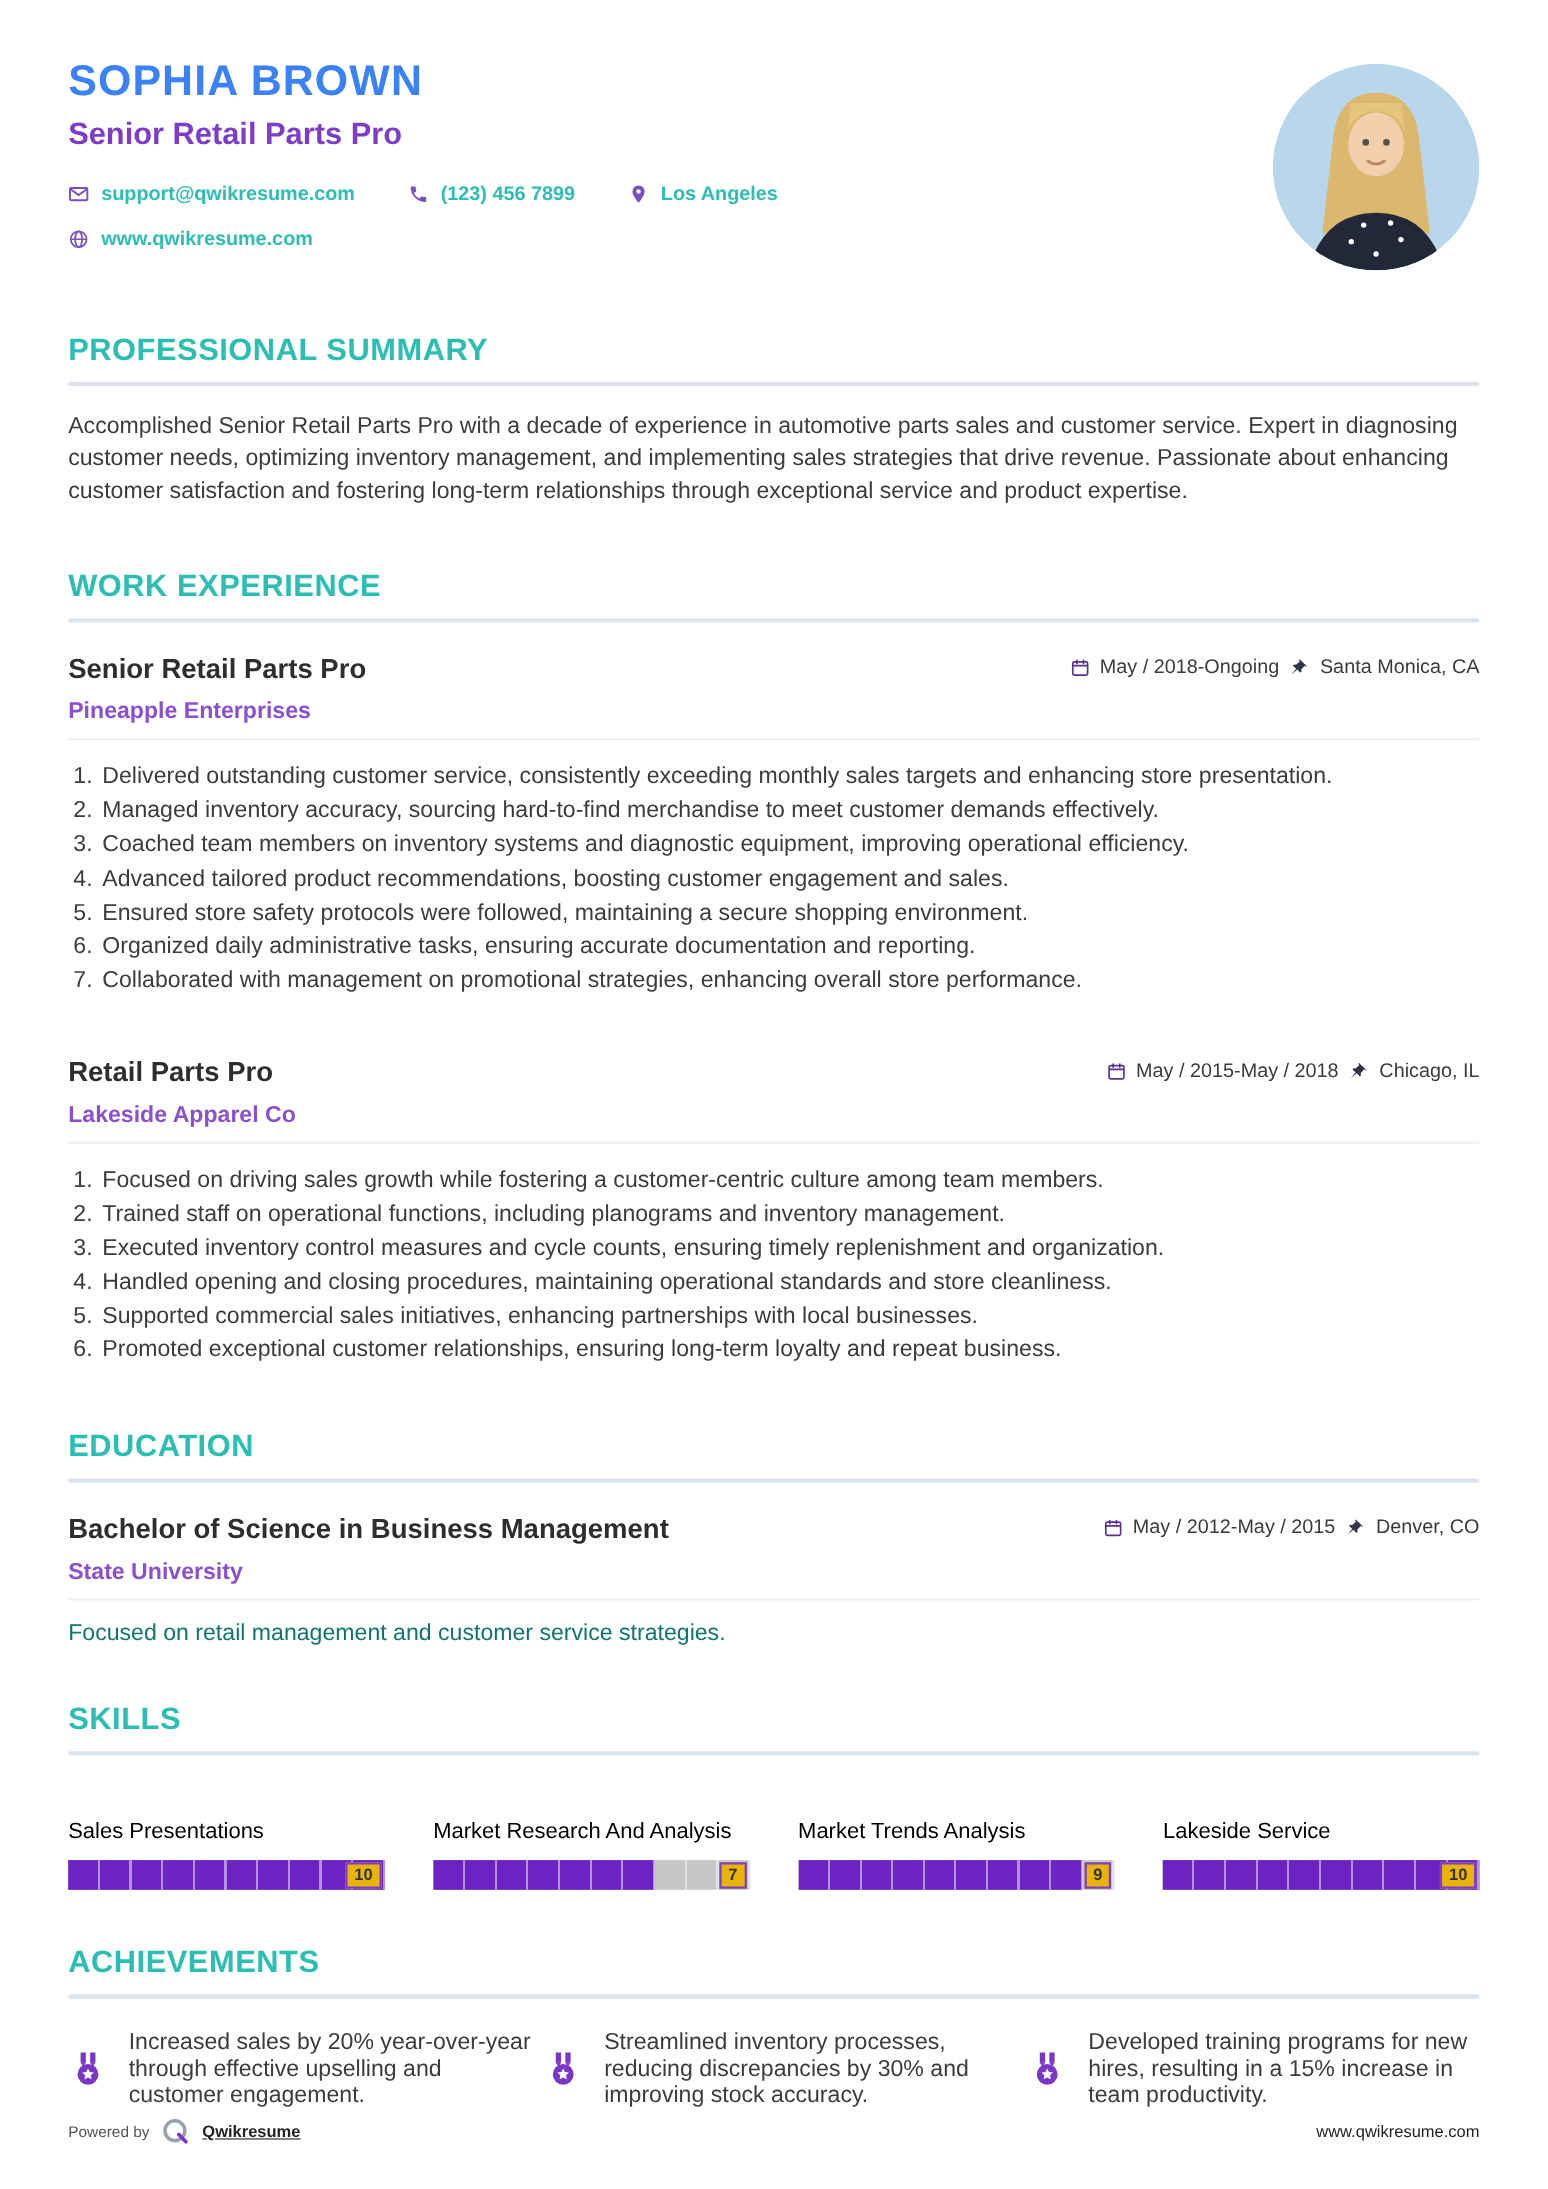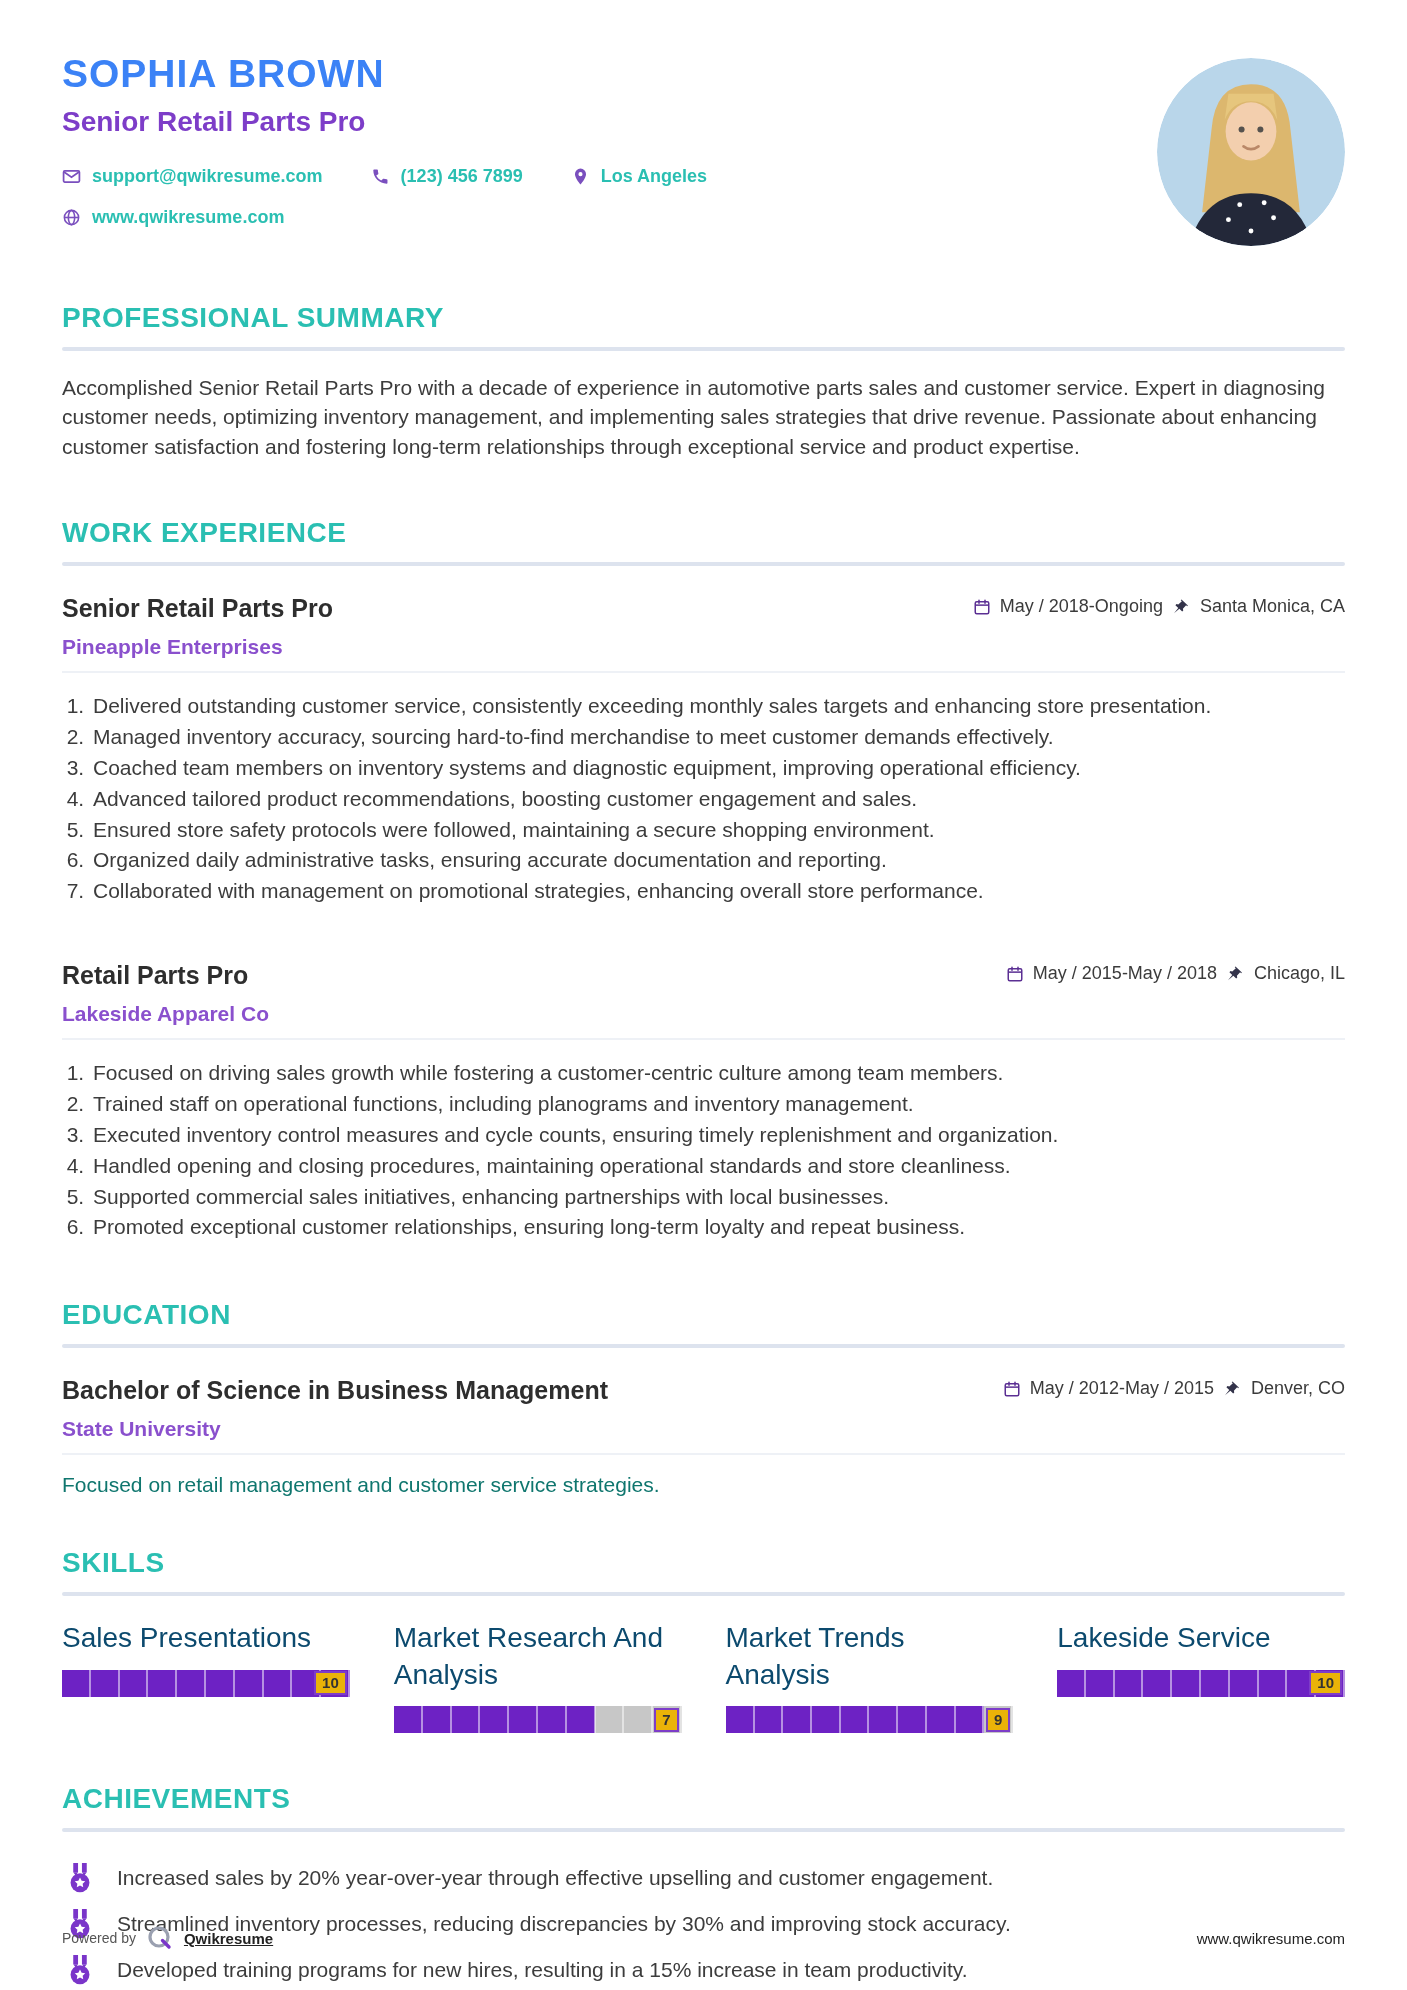--- a/index.html
+++ b/index.html
@@ -40,31 +40,31 @@
   .entry-meta { display: flex; align-items: flex-end; gap: 10px; padding-top: 2px; }
   .meta-line { display: flex; align-items: center; gap: 9px; font-size: 18px; color: #3b3b3b; }
   .meta-line .micon { display: inline-flex; width: 18px; height: 18px; }
   .meta-line .micon svg { width: 100%; height: 100%; }
   .bullets { margin-top: 18px; padding-left: 28px; font-size: 21px; line-height: 1.47; color: #3c3c3c; }
   .bullets li { padding-left: 3px; }
   .edu-note { margin-top: 18px; font-size: 21px; color: #0f766e; }
 
   
   .skills-grid { display: grid; grid-template-columns: repeat(4, 1fr); column-gap: 44px; margin-top: 24px; align-items: start; }
-  .skill-name { font-size: 28px; line-height: 1.3; color: #0c4a6e; margin-bottom: 13px; }
+  .skill-name { font-size: 20px; line-height: 1.3; color: #000000; margin-bottom: 13px; margin-top: 32px; }
   .bar { position: relative; height: 27px; background: #c7c7c7; }
   .bar::after { content: ""; position: absolute; inset: 0; pointer-events: none;
     background: repeating-linear-gradient(to right, transparent 0 calc(10% - 2px), rgba(255,255,255,.5) calc(10% - 2px) 10%); }
   .fill { position: absolute; left: 0; top: 0; bottom: 0; background: #6d22c4; }
   .badge { position: absolute; right: 3px; top: 50%; transform: translateY(-50%); z-index: 2;
     background: #eab308; border: 2px solid #7d3dc8; color: #333; font-size: 15px; font-weight: 700;
     padding: 0 6px; line-height: 20px; }
 
   
-  .ach-list { margin-top: 28px; display: flex; flex-direction: column; gap: 10px; }
+  .ach-list { margin-top: 28px; display: flex; flex-direction: row; gap: 10px; }
   .ach { display: flex; align-items: center; gap: 19px; font-size: 21px; color: #3c3c3c; }
   .ach-icon { width: 36px; height: 36px; flex-shrink: 0; }
   .ach-icon svg { width: 100%; height: 100%; }
 
   
   .footer { position: absolute; left: 62px; right: 62px; bottom: 38px;
     display: flex; justify-content: space-between; align-items: center; }
   .powered { display: flex; align-items: center; gap: 10px; }
   .powered-label { font-size: 14px; color: #555; }
   .qlogo { width: 28px; height: 28px; }

